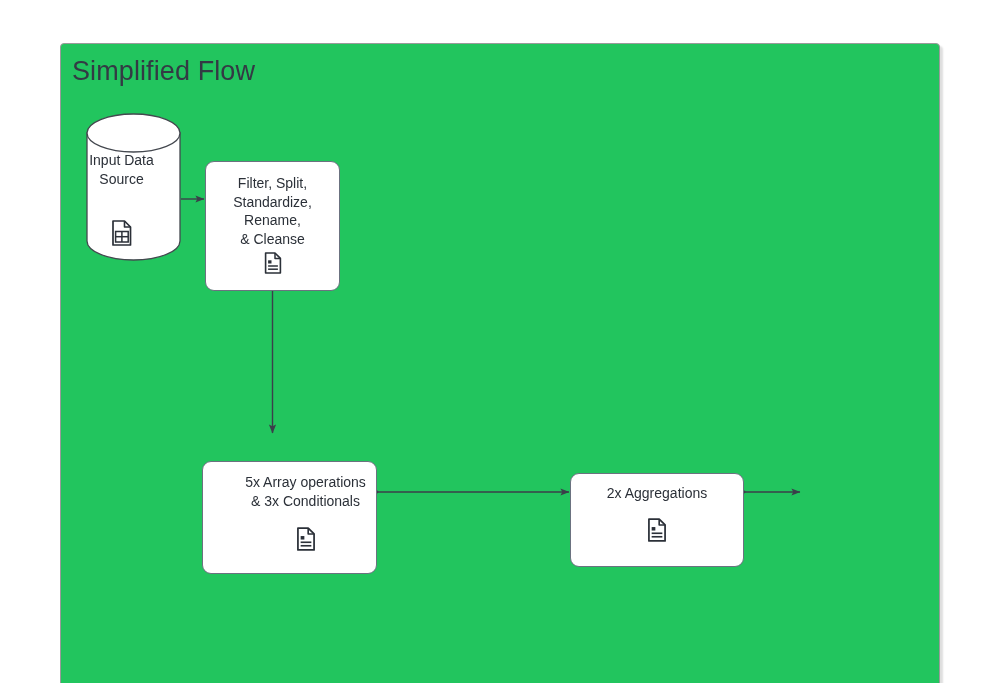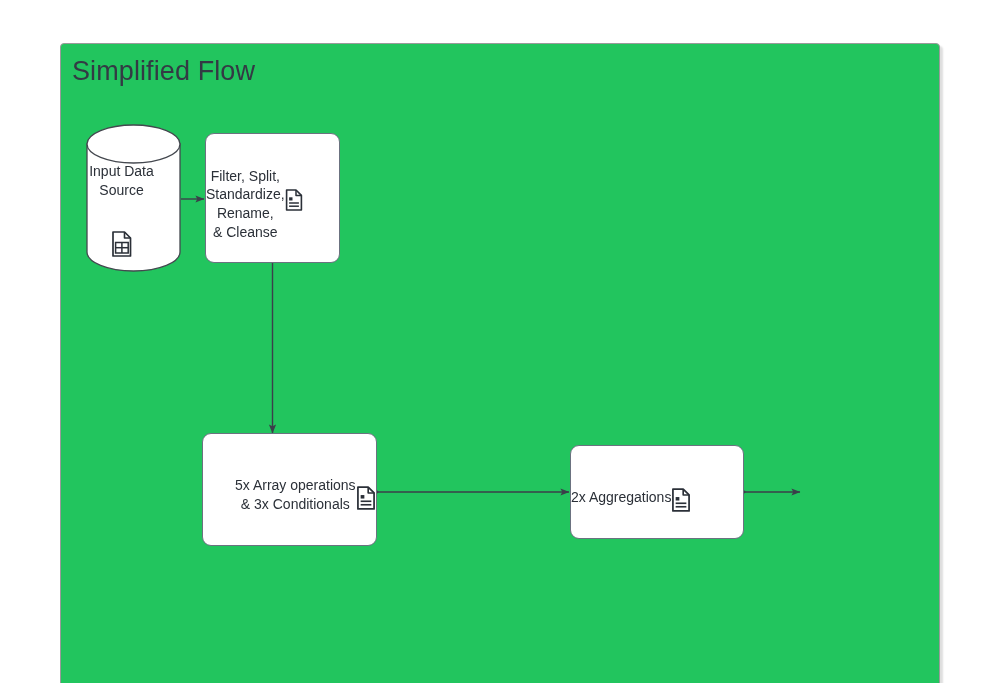--- a/index.html
+++ b/index.html
@@ -50,23 +50,24 @@
   .node {
     position: absolute;
     box-sizing: border-box;
   }
 
   .proc {
     background: #ffffff;
     border: 1px solid #6b7280;
     border-radius: 9px;
     display: flex;
-    flex-direction: row;
+    flex-direction: column;
     align-items: center;
     box-sizing: border-box;
+    margin-top: 28px;
   }
 
   .label {
     color: #2b3038;
     text-align: center;
     line-height: 1.33;
     white-space: pre-line;
   }
 
   
@@ -137,21 +138,21 @@
       <line x1="377" y1="492" x2="569" y2="492" stroke="#3b3f4a" stroke-width="1.4" marker-end="url(#arrow)"></line>
       <circle cx="377" cy="492" r="1.4" fill="#3b3f4a"></circle>
     </g>
 
     <g>
       <line x1="744" y1="492" x2="800" y2="492" stroke="#3b3f4a" stroke-width="1.4" marker-end="url(#arrow)"></line>
       <circle cx="744" cy="492" r="1.4" fill="#3b3f4a"></circle>
     </g>
   </svg>
 
-  <div class="cyl" style="left:86px; top:124px; width:71px; height:148px;">
+  <div class="cyl" style="left:86px; top:113px; width:71px; height:148px;">
     <svg width="95" height="148" viewBox="0 0 95 148">
       <path d="M1,20 L1,128 A46.5,19 0 0 0 94,128 L94,20 Z" fill="#ffffff" stroke="#44484f" stroke-width="1.3"></path>
       <ellipse cx="47.5" cy="20" rx="46.5" ry="19" fill="#ffffff" stroke="#44484f" stroke-width="1.3"></ellipse>
     </svg>
     <div class="cyl-text" style="top:38px; font-size:14px;">Input Data
 Source</div>
     <div class="cyl-icon" style="top:107px;">
       <svg class="ico" width="22" height="26" viewBox="0 0 22 26">
         <path d="M2,1 L13.5,1 L19.5,7 L19.5,25 L2,25 Z" fill="none" stroke="#2b3038" stroke-width="1.7" stroke-linejoin="round"></path>
         <path d="M13.5,1 L13.5,7 L19.5,7" fill="none" stroke="#2b3038" stroke-width="1.6" stroke-linejoin="round"></path>

